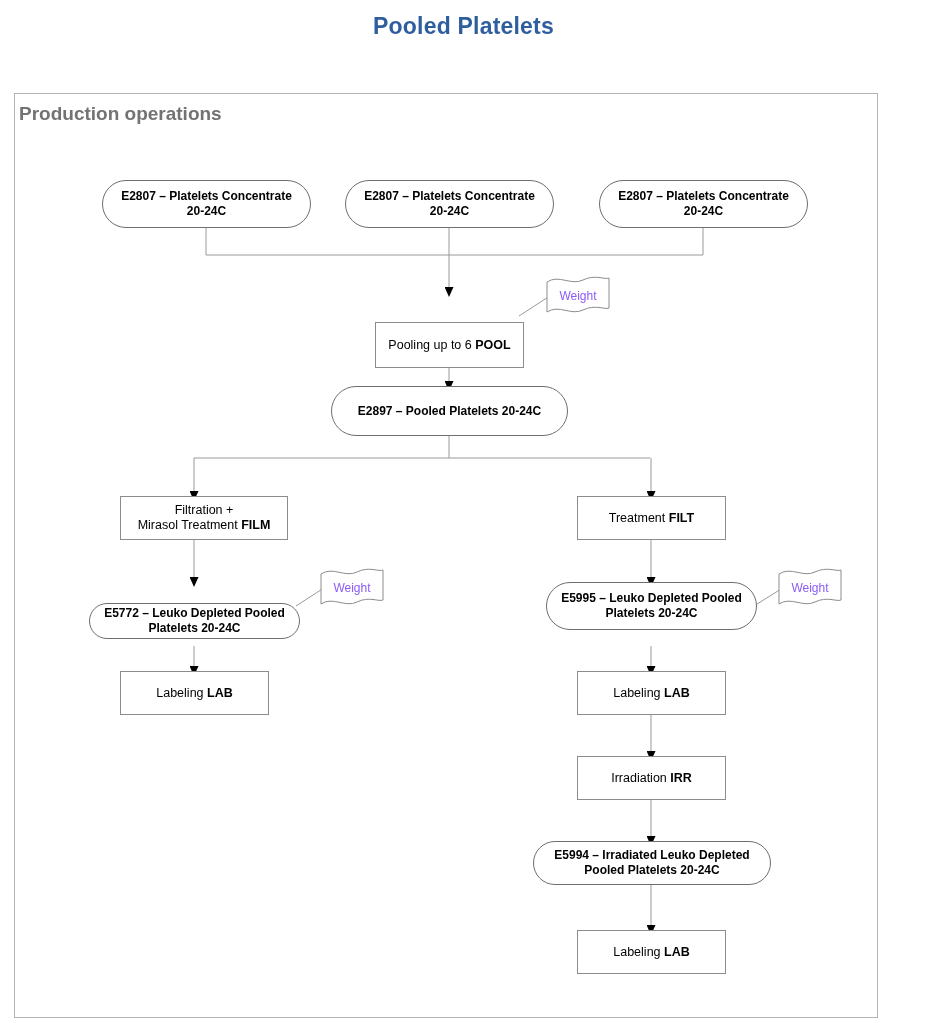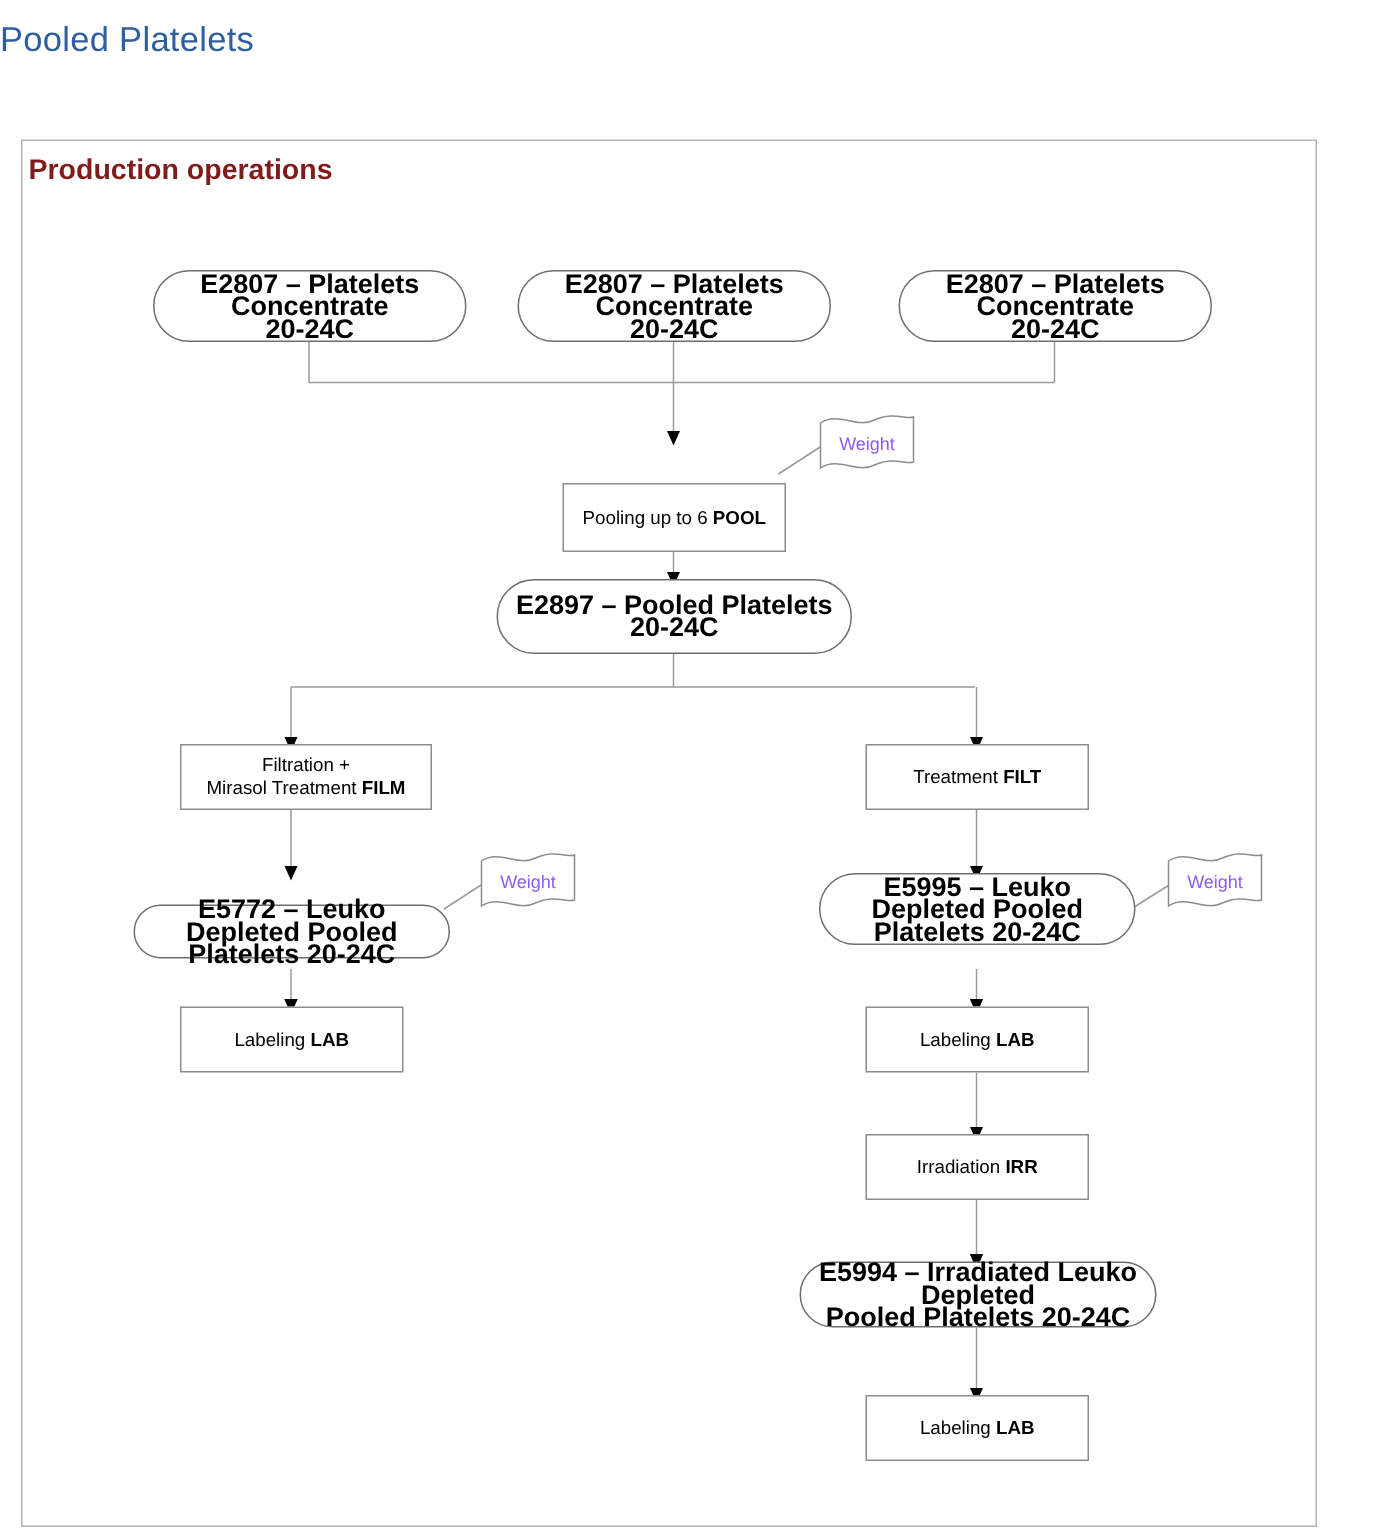--- a/index.html
+++ b/index.html
@@ -16,22 +16,23 @@
     color: #000000;
     overflow: hidden;
   }
 
   
   #page-title {
     position: absolute;
     left: 0;
     top: 13px;
     width: 927px;
+    text-align: center;
     font-size: 23px;
-    font-weight: normal;
+    font-weight: bold;
     color: #2E5E9E;
     letter-spacing: 0.2px;
   }
 
   
   #swimlane {
     position: absolute;
     left: 14px;
     top: 93px;
     width: 864px;
@@ -39,21 +40,21 @@
     border: 1px solid #b3b3b3;
     box-sizing: border-box;
     background: #ffffff;
   }
   #swimlane-title {
     position: absolute;
     left: 4px;
     top: 9px;
     font-size: 19px;
     font-weight: bold;
-    color: #7f1d1d;
+    color: #737373;
   }
 
   
   #connectors {
     position: absolute;
     left: 0;
     top: 0;
     width: 927px;
     height: 1023px;
     pointer-events: none;
@@ -71,21 +72,21 @@
     text-align: center;
     font-size: 12.5px;
     line-height: 15px;
     color: #000000;
     padding: 2px 6px;
   }
   .node.material {
     border: 1px solid #6e6e6e;
     border-radius: 999px;
     font-weight: bold;
-    font-size: 18px;
+    font-size: 12px;
   }
   .node.process {
     border: 1px solid #8c8c8c;
     border-radius: 0;
     font-weight: normal;
   }
   .node .tag {
     font-weight: bold;
   }
 

